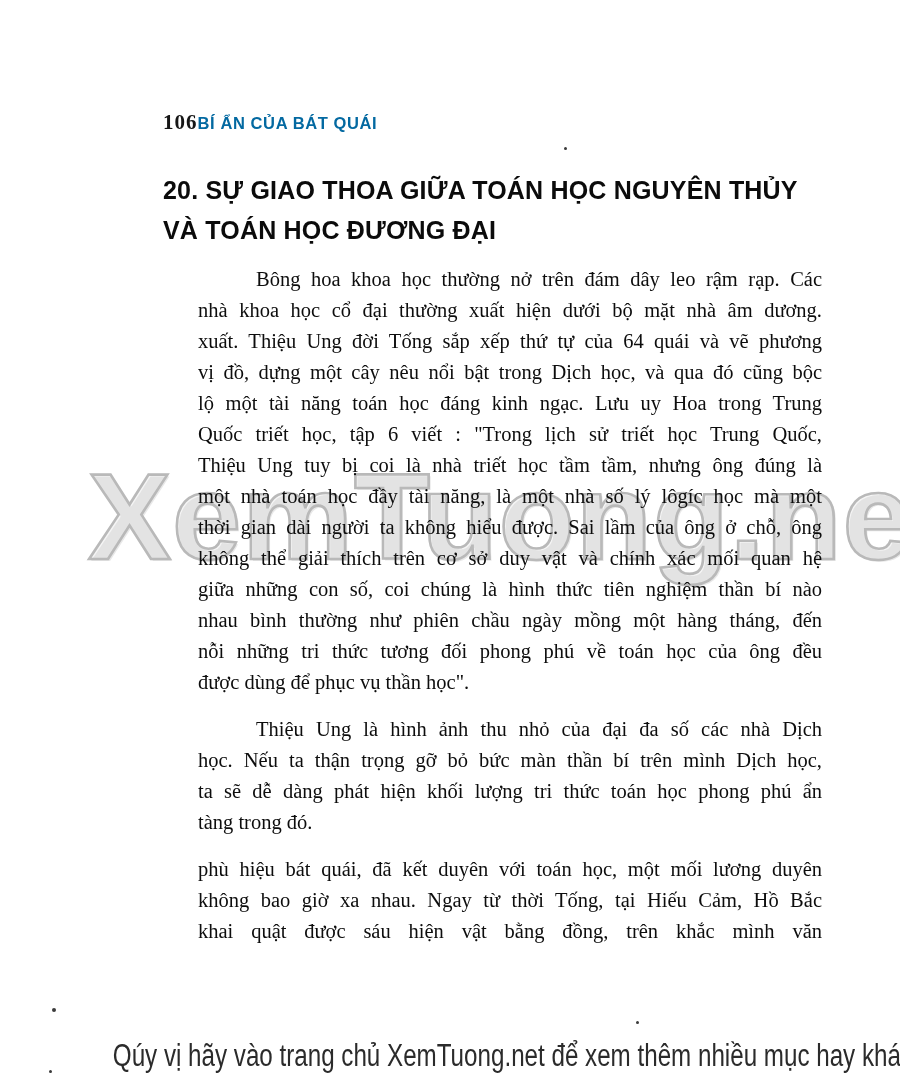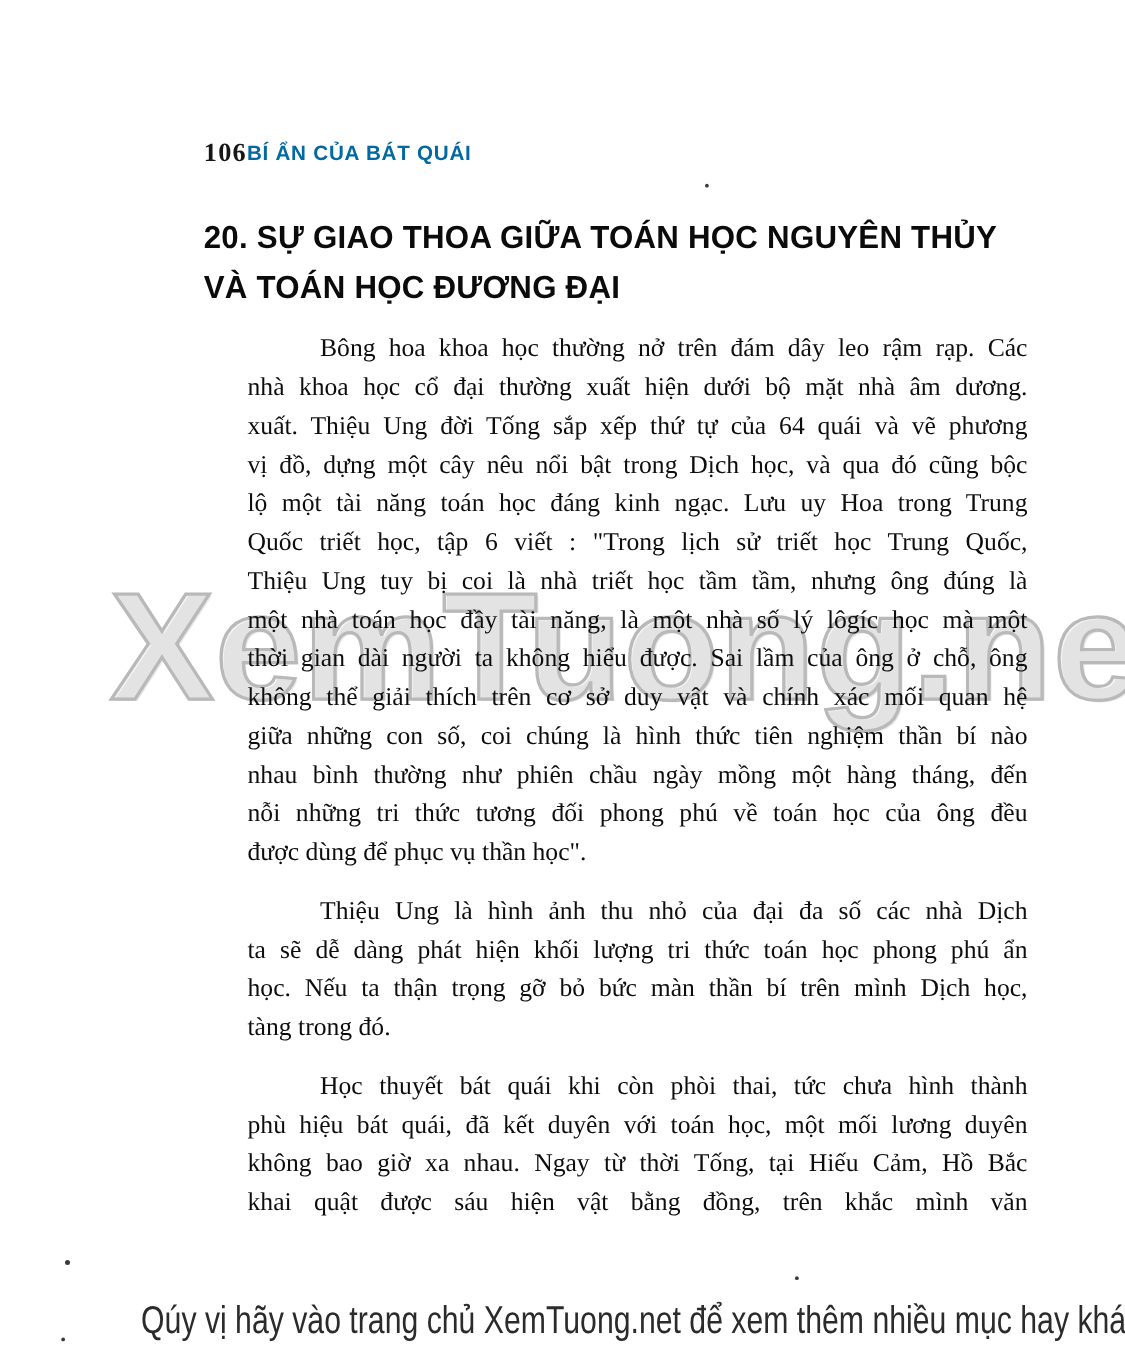--- a/index.html
+++ b/index.html
@@ -109,26 +109,25 @@
         <div class="line">một nhà toán học đầy tài năng, là một nhà số lý lôgíc học mà một</div>
         <div class="line">thời gian dài người ta không hiểu được. Sai lầm của ông ở chỗ, ông</div>
         <div class="line">không thể giải thích trên cơ sở duy vật và chính xác mối quan hệ</div>
         <div class="line">giữa những con số, coi chúng là hình thức tiên nghiệm thần bí nào</div>
         <div class="line">nhau bình thường như phiên chầu ngày mồng một hàng tháng, đến</div>
         <div class="line">nỗi những tri thức tương đối phong phú về toán học của ông đều</div>
         <div class="line end">được dùng để phục vụ thần học".</div>
       </div>
       <div class="para">
         <div class="line indent">Thiệu Ung là hình ảnh thu nhỏ của đại đa số các nhà Dịch</div>
+        <div class="line">học. Nếu ta thận trọng gỡ bỏ bức màn thần bí trên mình Dịch học,</div>
         <div class="line">ta sẽ dễ dàng phát hiện khối lượng tri thức toán học phong phú ẩn</div>
-        <div class="line">học. Nếu ta thận trọng gỡ bỏ bức màn thần bí trên mình Dịch học,</div>
         <div class="line end">tàng trong đó.</div>
       </div>
       <div class="para">
-        <div class="line indent">Học thuyết bát quái khi còn phòi thai, tức chưa hình thành</div>
         <div class="line">phù hiệu bát quái, đã kết duyên với toán học, một mối lương duyên</div>
         <div class="line">không bao giờ xa nhau. Ngay từ thời Tống, tại Hiếu Cảm, Hồ Bắc</div>
         <div class="line">khai quật được sáu hiện vật bằng đồng, trên khắc mình văn</div>
       </div>
     </div>
 
   <div class="speck s1"></div>
   <div class="speck s2"></div>
   <div class="speck s3"></div>
   <div class="speck s4"></div>

